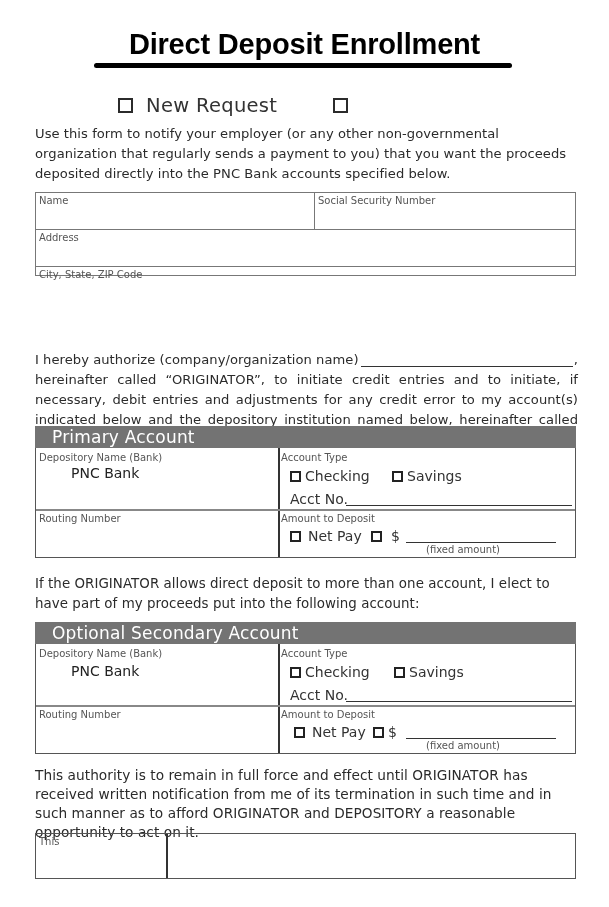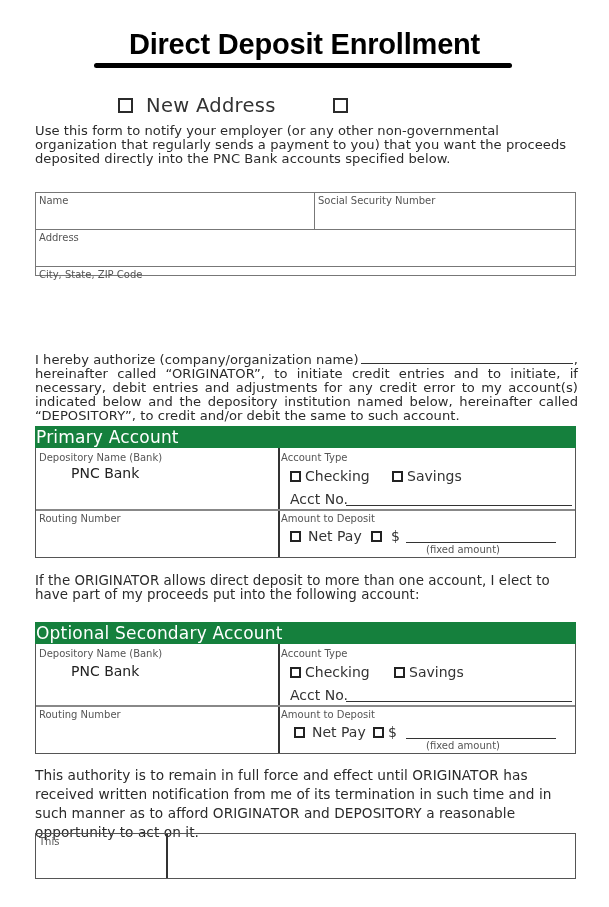--- a/index.html
+++ b/index.html
@@ -15,31 +15,31 @@
       font-size: 29px; color: #000; letter-spacing: -0.2px; line-height: 36px;
     }
     .title-rule { left: 94px; top: 63px; width: 418px; height: 5px; background: #000; border-radius: 3px; }
 
     
     .req { top: 91px; height: 28px; display: flex; align-items: center; font-size: 19.5px; color: #333; font-family: "DejaVu Sans", sans-serif; letter-spacing: 0.3px; }
     .req .box { width: 15px; height: 15px; border: 2px solid #2b2b2b; margin-right: 13px; display: inline-block; }
     .req-new { left: 118px; }
     .req-change { left: 333px; }
 
-    .para { left: 35px; width: 543px; font-size: 13.1px; line-height: 14px; color: #2b2b2b; letter-spacing: 0.05px; }
+    .para { left: 35px; width: 543px; font-size: 13.1px; line-height: 20px; color: #2b2b2b; letter-spacing: 0.05px; }
 
     
     .box-table { border: 1.5px solid #777; }
     .cell { position: absolute; border-color: #777; border-style: solid; border-width: 0; }
     .lbl { position: absolute; left: 3px; top: 2px; font-size: 10px; color: #555; white-space: nowrap; }
 
     
     .sect-head {
-      background: #15803d; color: #fff; font-size: 17px; height: 22px; line-height: 22px;
-      padding-left: 1px; font-family: "DejaVu Sans", sans-serif; letter-spacing: 0.2px;
+      background: #737373; color: #fff; font-size: 17px; height: 22px; line-height: 22px;
+      padding-left: 17px; font-family: "DejaVu Sans", sans-serif; letter-spacing: 0.2px;
     }
     .acct { left: 35px; width: 541px; }
     .acct-body { position: relative; height: 110px; border: 1.5px solid #555; border-top: none; }
     .acct-vline { position: absolute; left: 242px; top: 0; bottom: 0; width: 1.5px; background: #333; }
     .acct-hline { position: absolute; left: 0; right: 0; top: 61px; height: 1.5px; background: #888; }
     .bank-val { position: absolute; left: 35px; top: 17px; font-size: 14px; color: #222; }
     .chk-row { position: absolute; display: flex; align-items: center; font-size: 14px; color: #333; }
     .chk { width: 11px; height: 11px; border: 2px solid #222; display: inline-block; margin-right: 4px; }
     .uline { position: absolute; height: 1px; background: #333; }
     .small-note { position: absolute; font-size: 10px; color: #555; }
@@ -49,21 +49,21 @@
     .sig-v { position: absolute; left: 130px; top: 0; bottom: 0; width: 1.5px; background: #333; }
   </style>
 </head>
 <body>
 
 <div class="abs title">Direct Deposit Enrollment</div>
 <div class="abs title-rule"></div>
 
 <div class="abs req req-new">
   <span class="box"></span>
-  <span>New Address</span>
+  <span>New Request</span>
 </div>
 <div class="abs req req-change">
   <span class="box"></span>
 </div>
 
 <div class="abs para" style="top:124px;">Use this form to notify your employer (or any other non-governmental organization that regularly sends a payment to you) that you want the proceeds deposited directly into the PNC Bank accounts specified below.</div>
 
 <div class="abs box-table" style="left:35px; top:192px; width:541px; height:84px;">
   <div class="cell" style="left:0; top:0; width:279px; height:37px; border-right-width:1.5px; border-bottom-width:1.5px;">
     <span class="lbl">Name</span>

